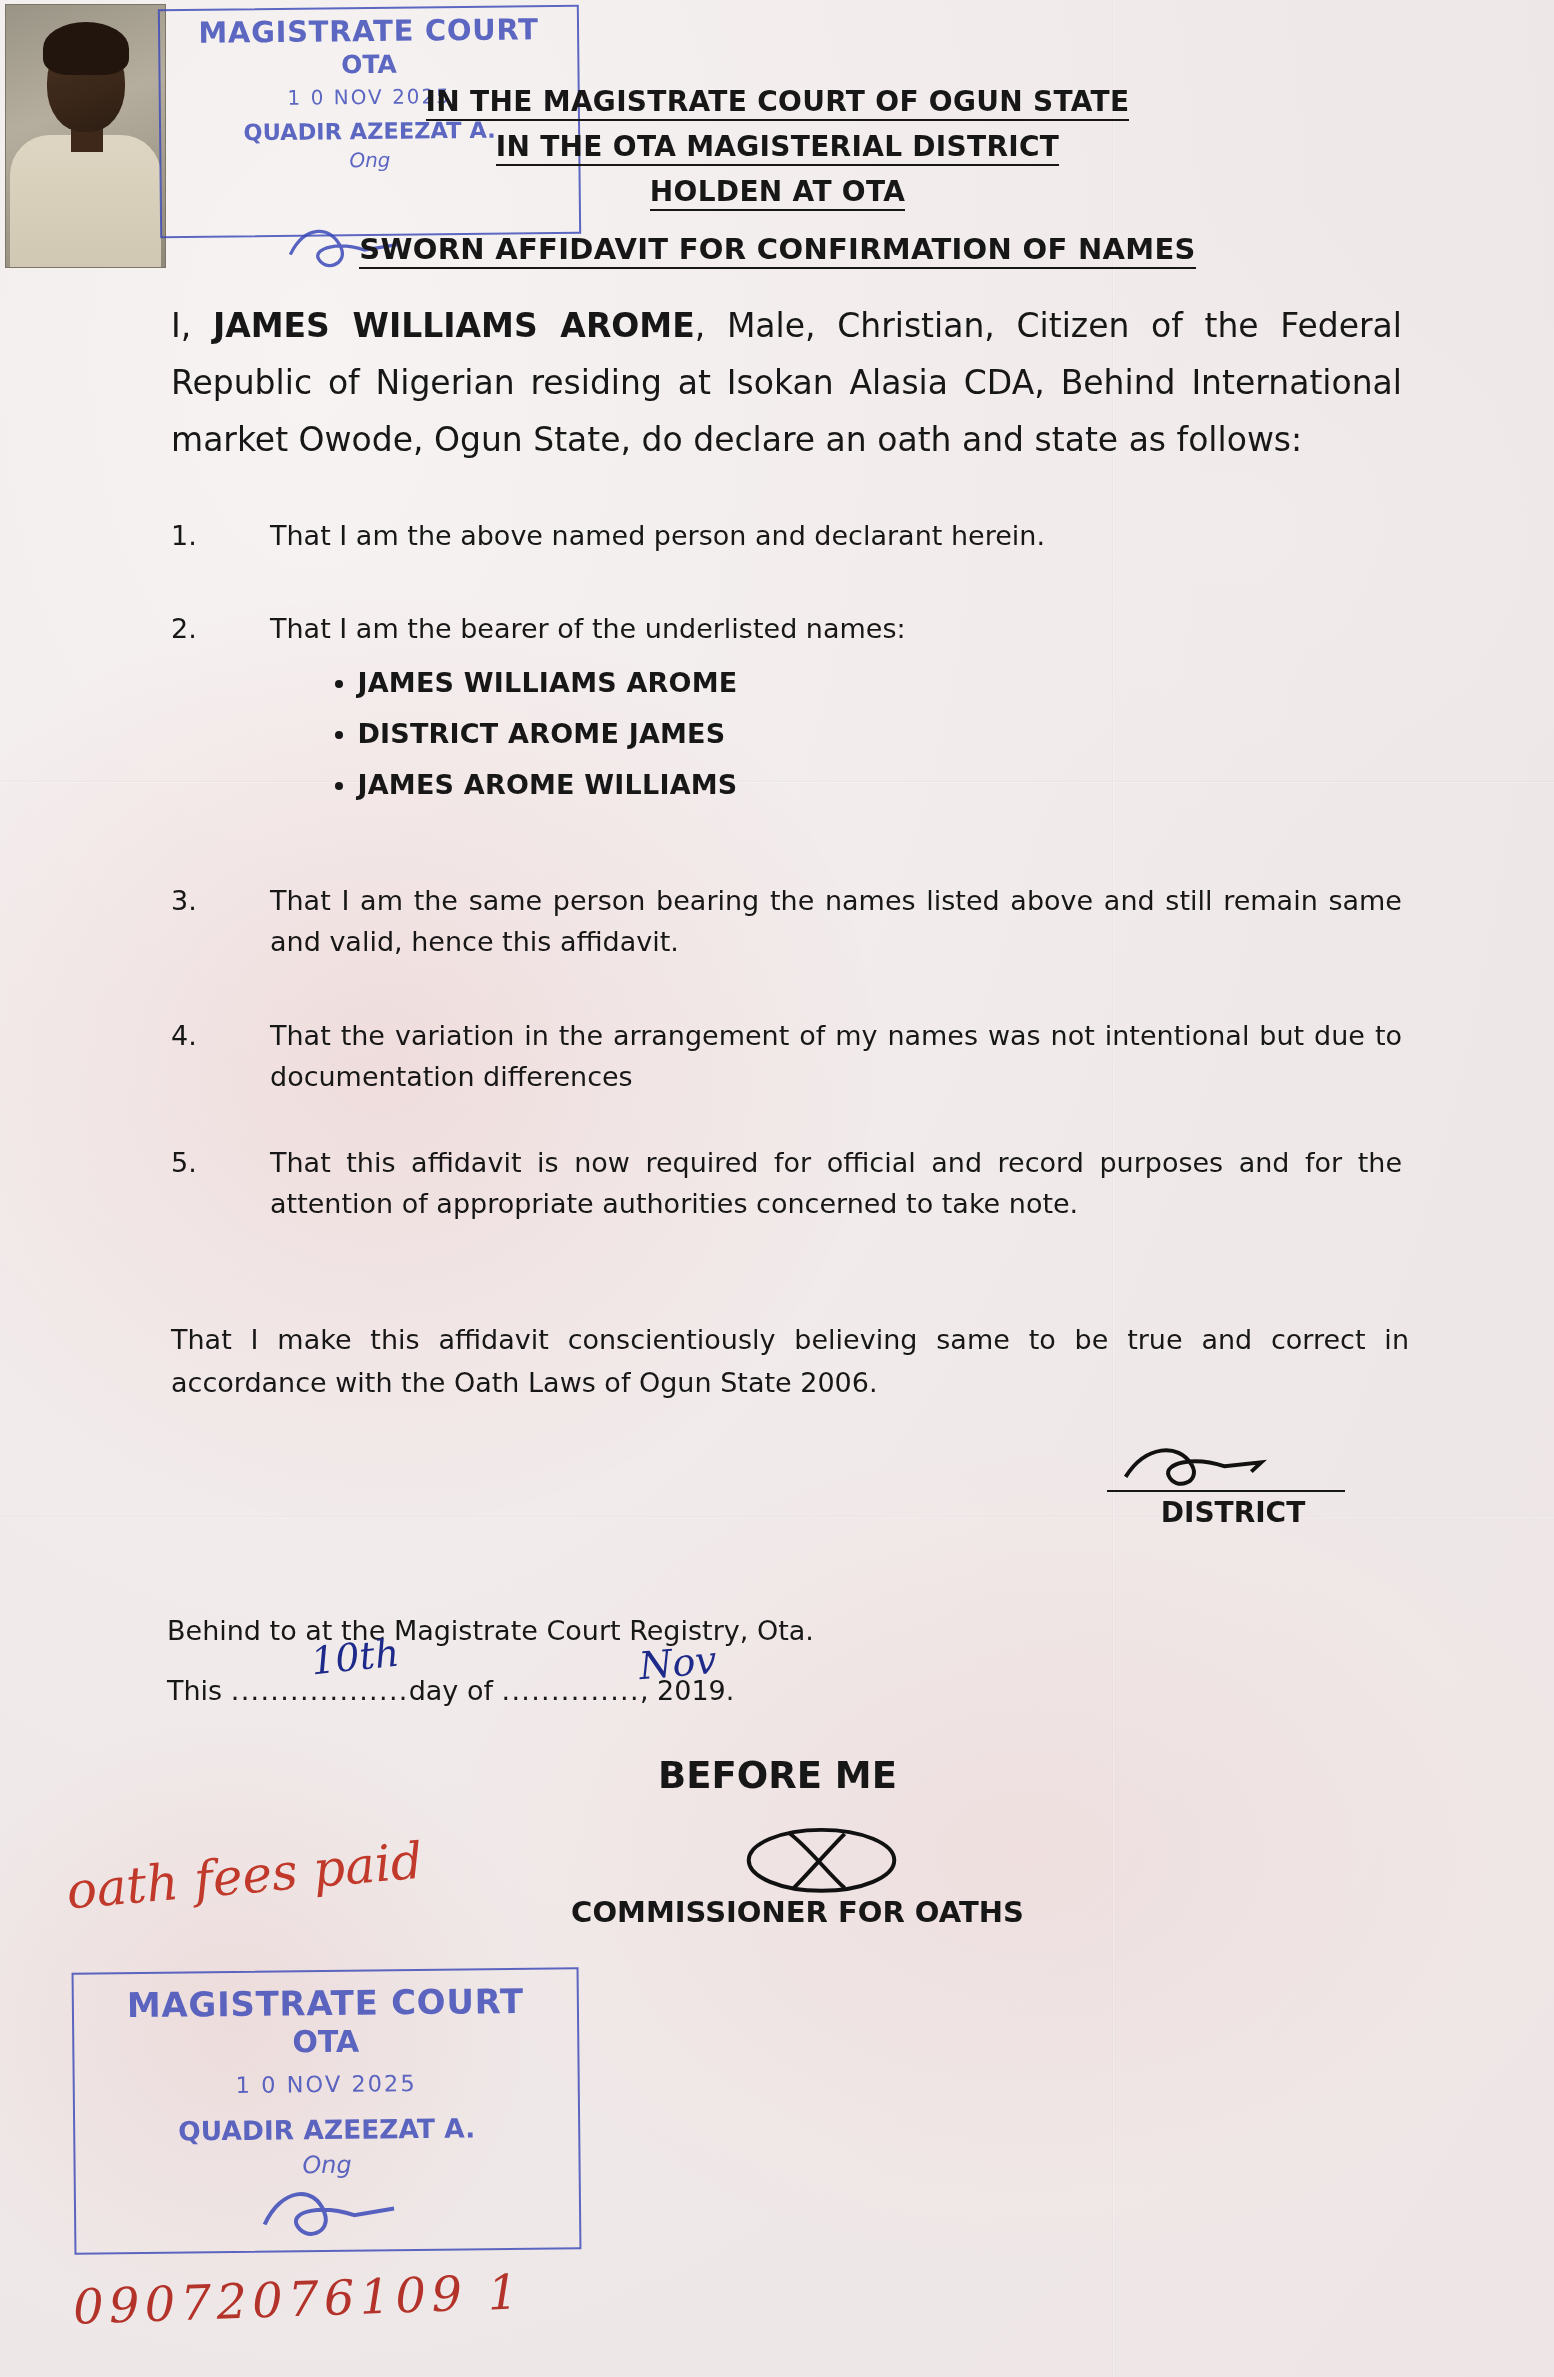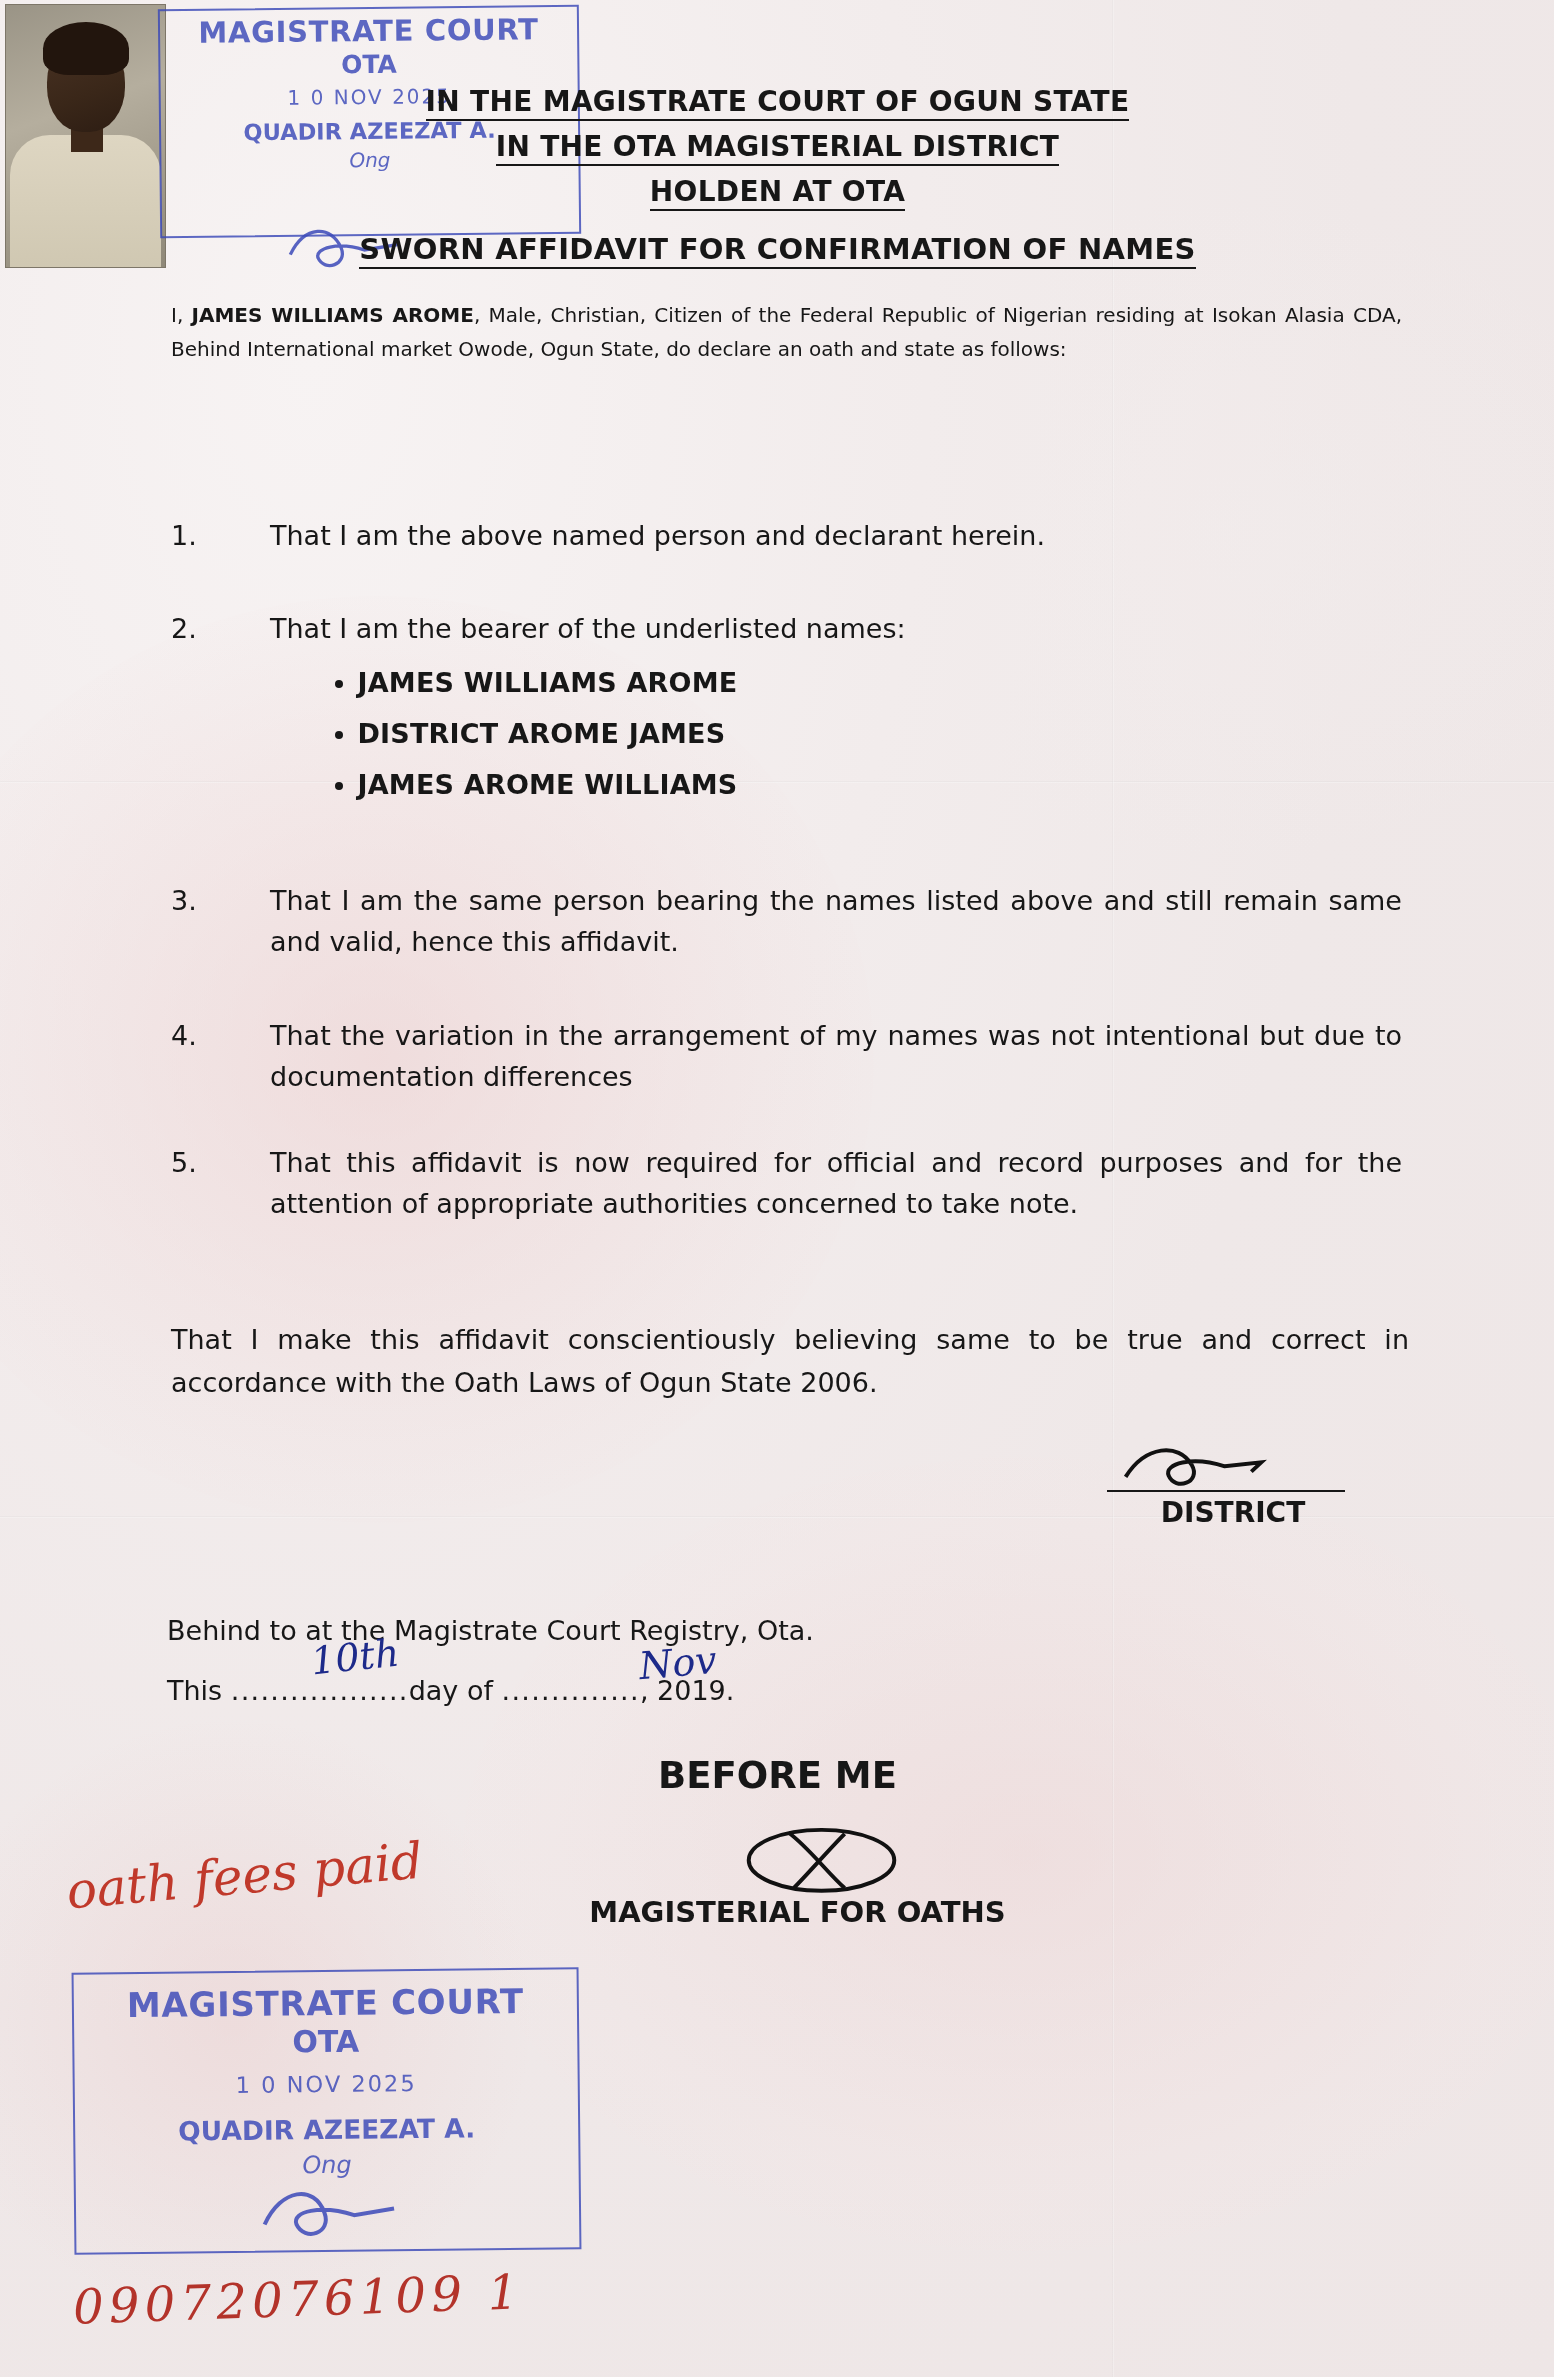--- a/index.html
+++ b/index.html
@@ -133,21 +133,21 @@
   .hdr span { border-bottom: 2px solid #171717; padding-bottom: 1.3px; }
   #hdr1 { top: 85px; }
   #hdr2 { top: 130px; }
   #hdr3 { top: 175px; }
   #hdr4 { top: 232px; font-size: 29px; }
 
   .body-text {
     position: absolute;
     left: 171px;
     width: 1231px;
-    font-size: 20px;
+    font-size: 33px;
     line-height: 1.72;
     text-align: justify;
   }
   #intro { top: 298px; }
   #intro b { font-weight: bold; }
 
   .numitem {
     position: absolute;
     left: 171px;
     width: 1231px;
@@ -358,21 +358,21 @@
     <div class="sig-line" id="declarant-line"></div>
     <div id="declarant-label">DISTRICT</div>
 
     <div id="sworn1">Behind to at the Magistrate Court Registry, Ota.</div>
 
     <div id="sworn2">
       <span>This </span><span class="dots">..................</span><span>day of </span><span class="dots">..............</span><span>, 2019.</span>
     </div>
 
     <div id="before-me">BEFORE ME</div>
-    <div id="commissioner">MAGISTERIAL FOR OATHS</div>
+    <div id="commissioner">COMMISSIONER FOR OATHS</div>
   </div>
 
   <div class="ink" id="hw-day">10th</div>
   <div class="ink" id="hw-month">Nov</div>
   <div class="ink" id="hw-oathfees">oath fees paid</div>
   <div class="ink" id="hw-phone">09072076109 1</div>
 
   <svg class="sig-scribble" id="sig-declarant" width="172" height="60" viewBox="0 0 260 90">
     <path d="M10 60 C 40 12, 90 8, 110 42 C 125 68, 85 82, 75 58 C 68 40, 110 28, 160 44 L 215 38 L 200 52" fill="none" stroke="#111" stroke-width="6"></path>
   </svg>

